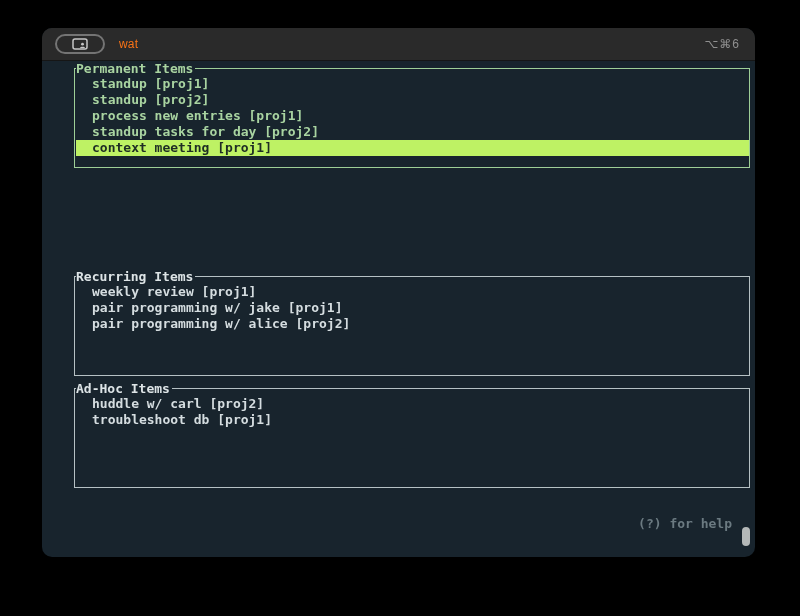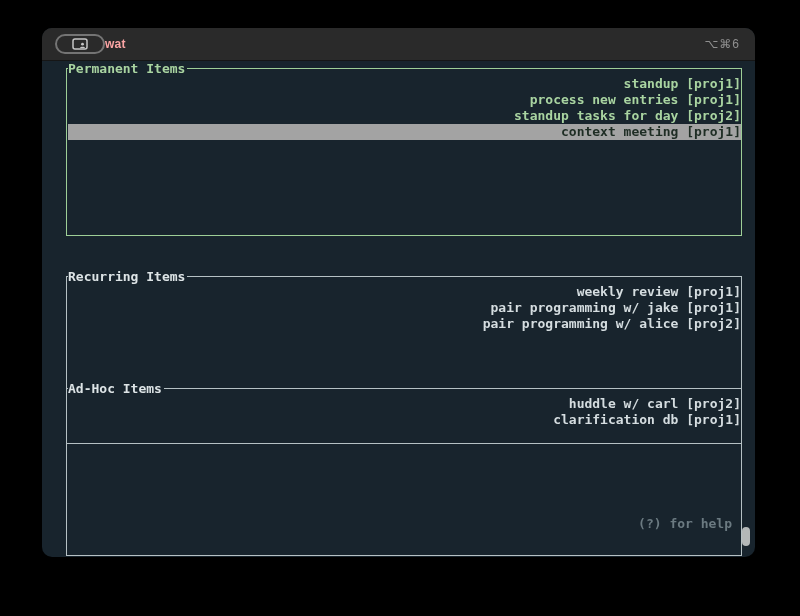--- a/index.html
+++ b/index.html
@@ -15,45 +15,45 @@
   
   .titlebar{
     height:32px;background:#2a2a2a;border-bottom:1px solid #161616;
     display:flex;align-items:center;position:relative;
   }
   .tab-pill{
     margin-left:13px;width:50px;height:20px;border:2px solid #747474;border-radius:11px;
     display:flex;align-items:center;justify-content:center;box-sizing:border-box;
   }
   .win-title{
-    color:#fca5a5;font-size:12px;font-weight:bold;letter-spacing:.2px;
+    margin-left:14px;color:#f97316;font-size:12px;font-weight:normal;letter-spacing:.2px;
   }
   .tab-shortcut{
     margin-left:auto;margin-right:15px;color:#8f8f8f;font-size:12px;letter-spacing:1px;
   }
   
   .terminal{
     position:absolute;left:0;right:0;top:32px;bottom:0;
     font-family:"DejaVu Sans Mono","Liberation Mono",monospace;
     font-size:13px;font-weight:bold;line-height:16px;
   }
   .panel{
-    position:absolute;left:24px;width:676px;height:168px;box-sizing:border-box;
+    position:absolute;left:32px;width:676px;height:100px;box-sizing:border-box;
     border:1px solid #b6c1c4;
   }
   .panel.focused{border-color:#9ecf97;}
   .panel-title{
     position:absolute;top:-8px;left:1px;height:16px;line-height:16px;
     background:#18242d;padding-right:2px;color:#dde4e6;white-space:pre;
   }
   .panel.focused .panel-title{color:#a9d4a1;}
   .rows{padding:7px 0 0 1px;}
-  .row{height:16px;line-height:16px;padding-left:16px;color:#d5dde0;white-space:pre;text-align:right;}
+  .row{height:16px;line-height:16px;padding-left:16px;color:#d5dde0;white-space:pre;}
   .panel.focused .row{color:#a9d4a1;}
-  .panel.focused .row.selected{background:#a3a3a3;color:#1e2d24;}
+  .panel.focused .row.selected{background:#bef264;color:#1e2d24;}
   .status-line{
     position:absolute;left:14px;width:676px;top:456px;height:16px;line-height:16px;
     text-align:right;color:#6b7a81;white-space:pre;
   }
   .scrollbar-thumb{
     position:absolute;right:5px;bottom:11px;width:8px;height:19px;border-radius:4px;
     background:#b4b8b8;
   }
   .icon-svg{display:block;}
 </style>
@@ -75,40 +75,41 @@
     <div class="win-title">wat</div>
     <div class="tab-shortcut">⌥⌘6</div>
   </div>
 
   <div class="terminal">
 
     <div class="panel focused" style="top:8px;">
       <div class="panel-title">Permanent Items</div>
       <div class="rows">
         <div class="row">standup [proj1]</div>
+        <div class="row">standup [proj2]</div>
         <div class="row">process new entries [proj1]</div>
         <div class="row">standup tasks for day [proj2]</div>
         <div class="row selected">context meeting [proj1]</div>
       </div>
     </div>
 
     <div class="panel" style="top:168px;margin-top:48px;">
       <div class="panel-title">Recurring Items</div>
       <div class="rows">
         <div class="row">weekly review [proj1]</div>
         <div class="row">pair programming w/ jake [proj1]</div>
         <div class="row">pair programming w/ alice [proj2]</div>
       </div>
     </div>
 
     <div class="panel" style="top:328px;">
       <div class="panel-title">Ad-Hoc Items</div>
       <div class="rows">
         <div class="row">huddle w/ carl [proj2]</div>
-        <div class="row">clarification db [proj1]</div>
+        <div class="row">troubleshoot db [proj1]</div>
       </div>
     </div>
 
     <div class="status-line">(?) for help</div>
   </div>
 
   <div class="scrollbar-thumb"></div>
 </div>
 
 </body></html>

